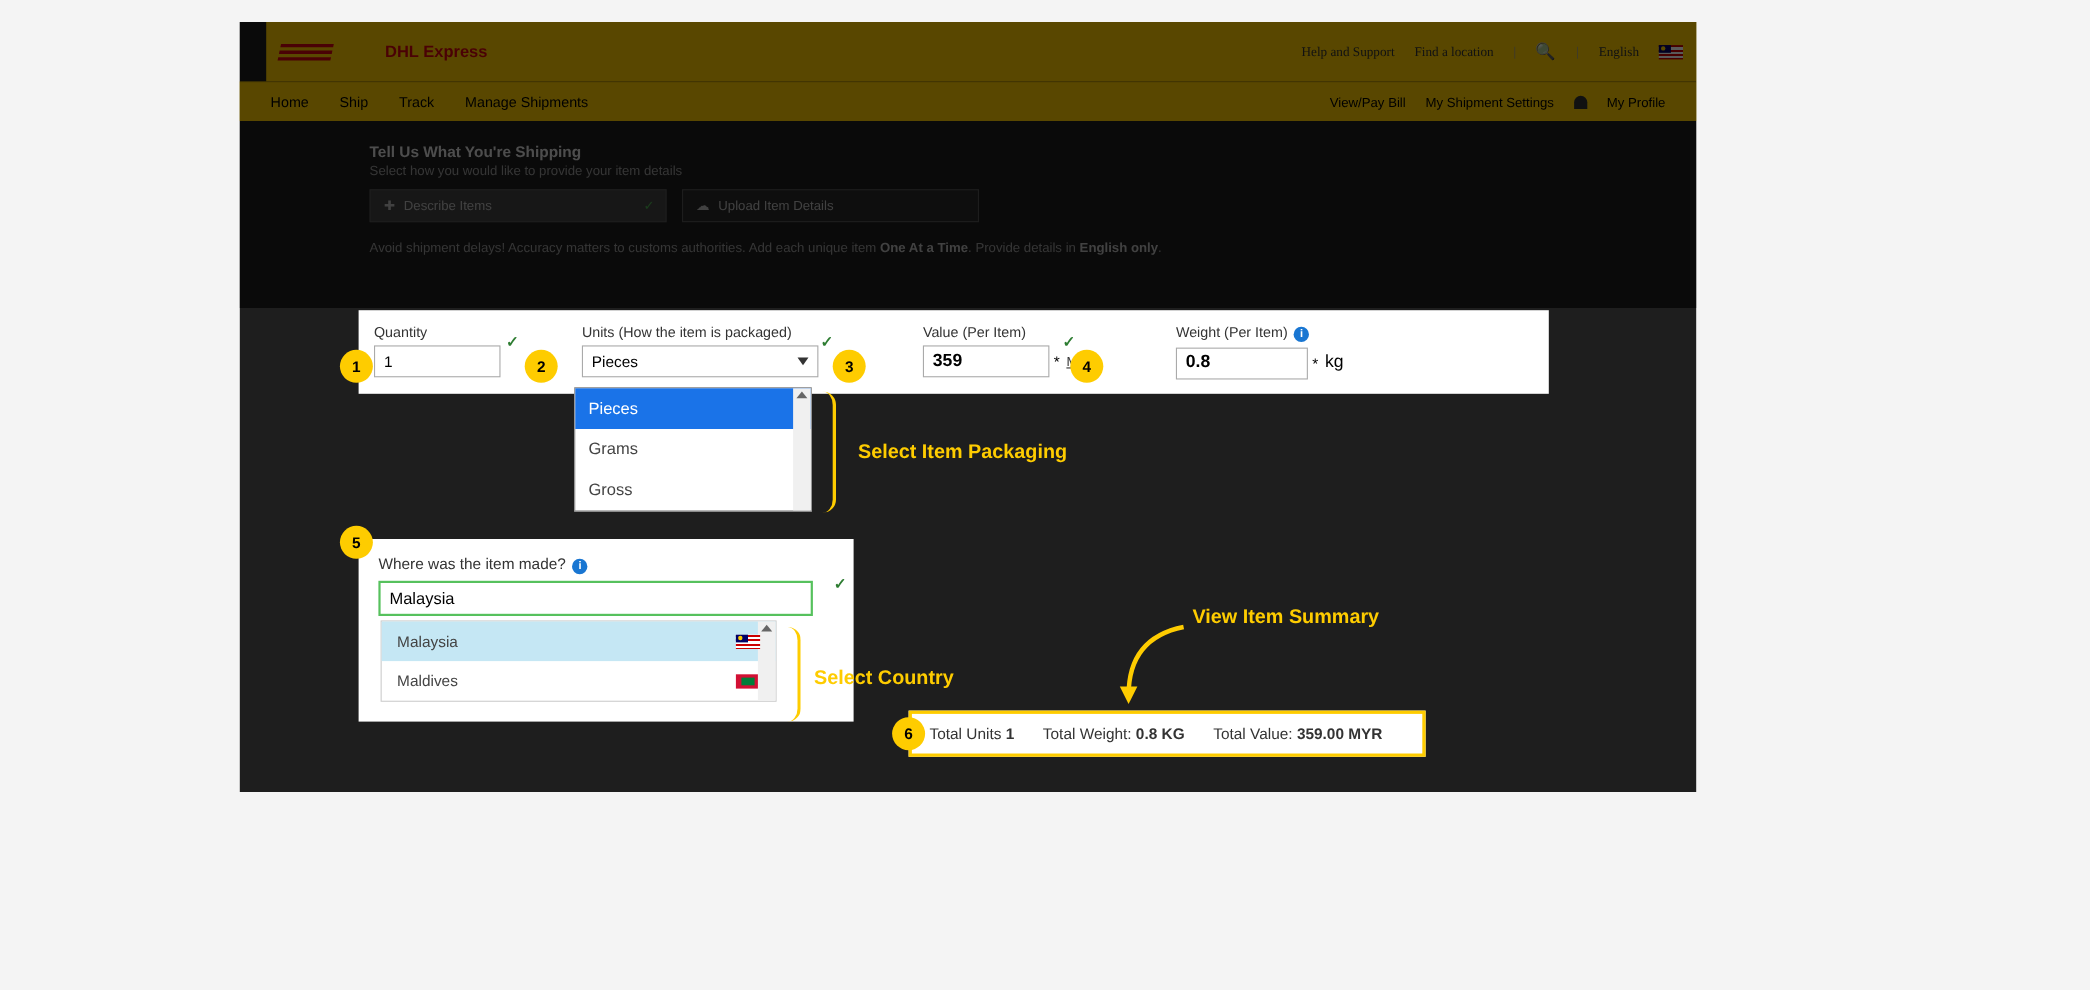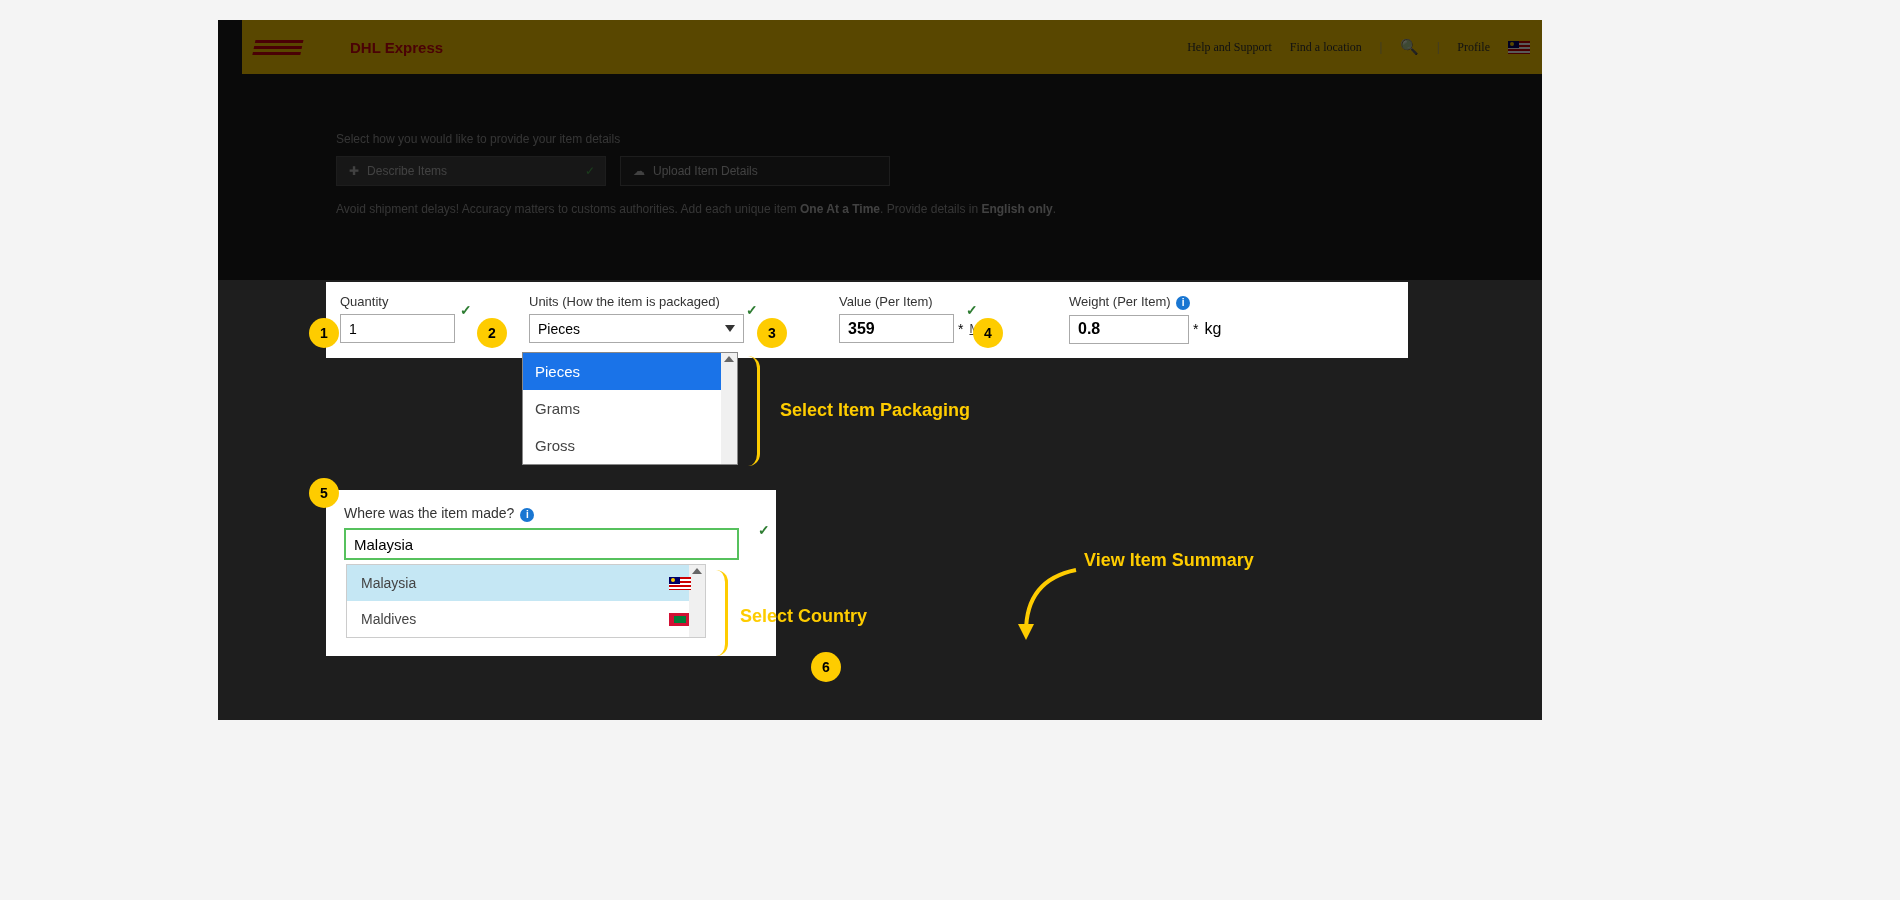--- a/index.html
+++ b/index.html
@@ -91,27 +91,40 @@
 
   <div class="topbar">
     <div class="logo-img"></div>
     <span class="logo-text">DHL Express</span>
     <div class="top-right">
       <span>Help and Support</span>
       <span>Find a location</span>
       <span class="sep">|</span>
       <span style="font-size:15px;">🔍</span>
       <span class="sep">|</span>
-      <span>Profile</span>
+      <span>English</span>
       <span class="flag-my"></span>
     </div>
   </div>
 
+  <div class="navbar">
+    <span>Home</span>
+    <span>Ship</span>
+    <span>Track</span>
+    <span>Manage Shipments</span>
+    <div class="nav-right">
+      <span>View/Pay Bill</span>
+      <span>My Shipment Settings</span>
+      <span class="user-icon"></span>
+      <span>My Profile</span>
+    </div>
+  </div>
 
   <div class="content">
+    <h3>Tell Us What You're Shipping</h3>
     <p class="sub">Select how you would like to provide your item details</p>
     <div class="tabs-row">
       <div class="tab-btn active">
         <span class="plus-icon">✚</span>
         <span>Describe Items</span>
         <span class="check">✓</span>
       </div>
       <div class="tab-btn">
         <span class="cloud-icon">☁</span>
         <span>Upload Item Details</span>
@@ -188,20 +201,25 @@
     <div class="c-item hover">
       <span>Malaysia</span>
       <span class="flag-my"></span>
     </div>
     <div class="c-item">
       <span>Maldives</span>
       <span class="flag-mv"></span>
     </div>
   </div>
 
+  <div class="summary-box">
+    <span><span>Total Units</span> <b>1</b></span>
+    <span><span>Total Weight:</span> <b>0.8 KG</b></span>
+    <span><span>Total Value:</span> <b>359.00 MYR</b></span>
+  </div>
 
   <div class="badge" style="left:91px; top:298px;">1</div>
   <div class="badge" style="left:259px; top:298px;">2</div>
   <div class="badge" style="left:539px; top:298px;">3</div>
   <div class="badge" style="left:755px; top:298px;">4</div>
   <div class="badge" style="left:91px; top:458px;">5</div>
   <div class="badge" style="left:593px; top:632px;">6</div>
 
   <div class="anno" style="left:562px; top:380px;">Select Item Packaging</div>
   <div class="anno" style="left:522px; top:586px;">Select Country</div>

